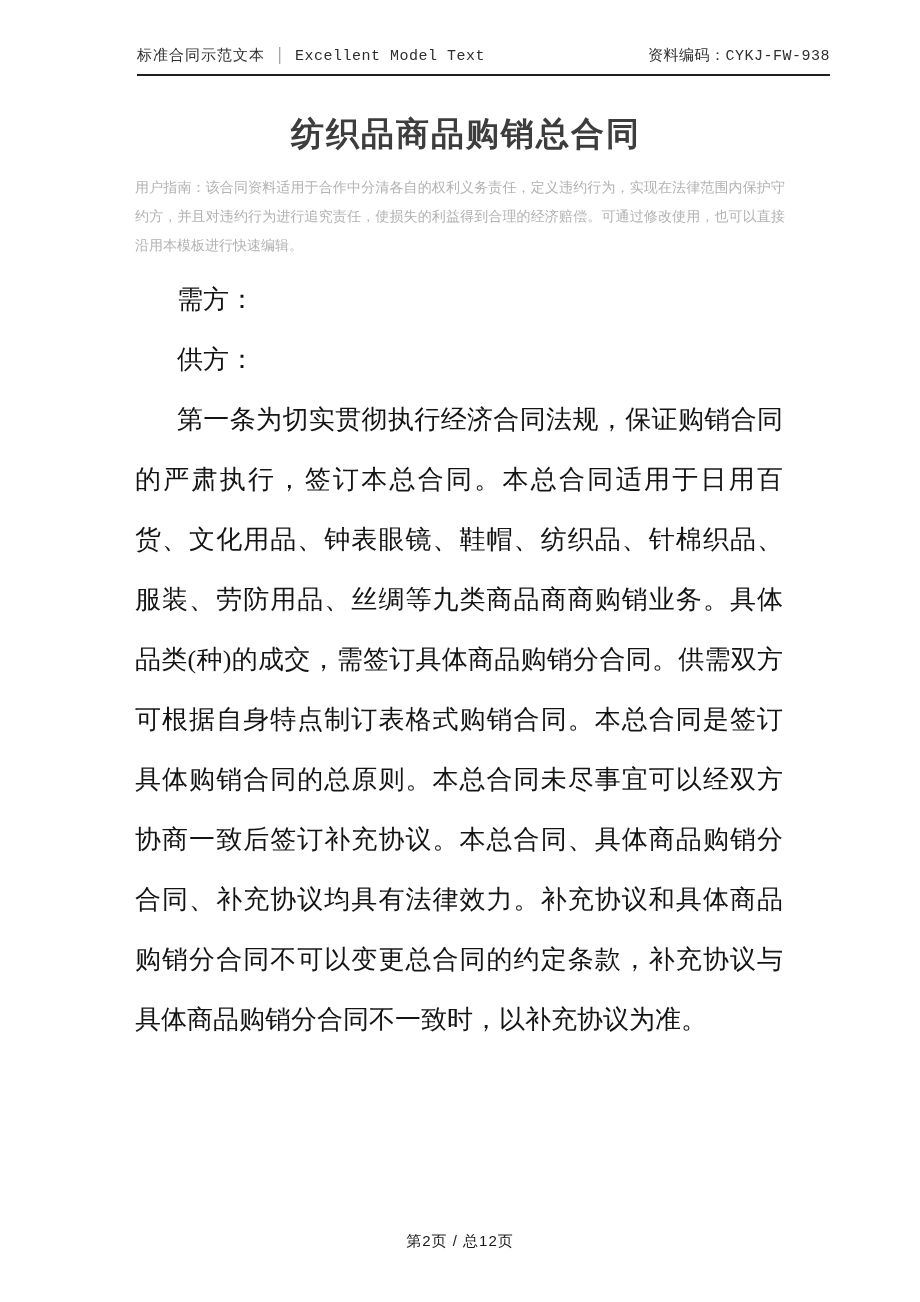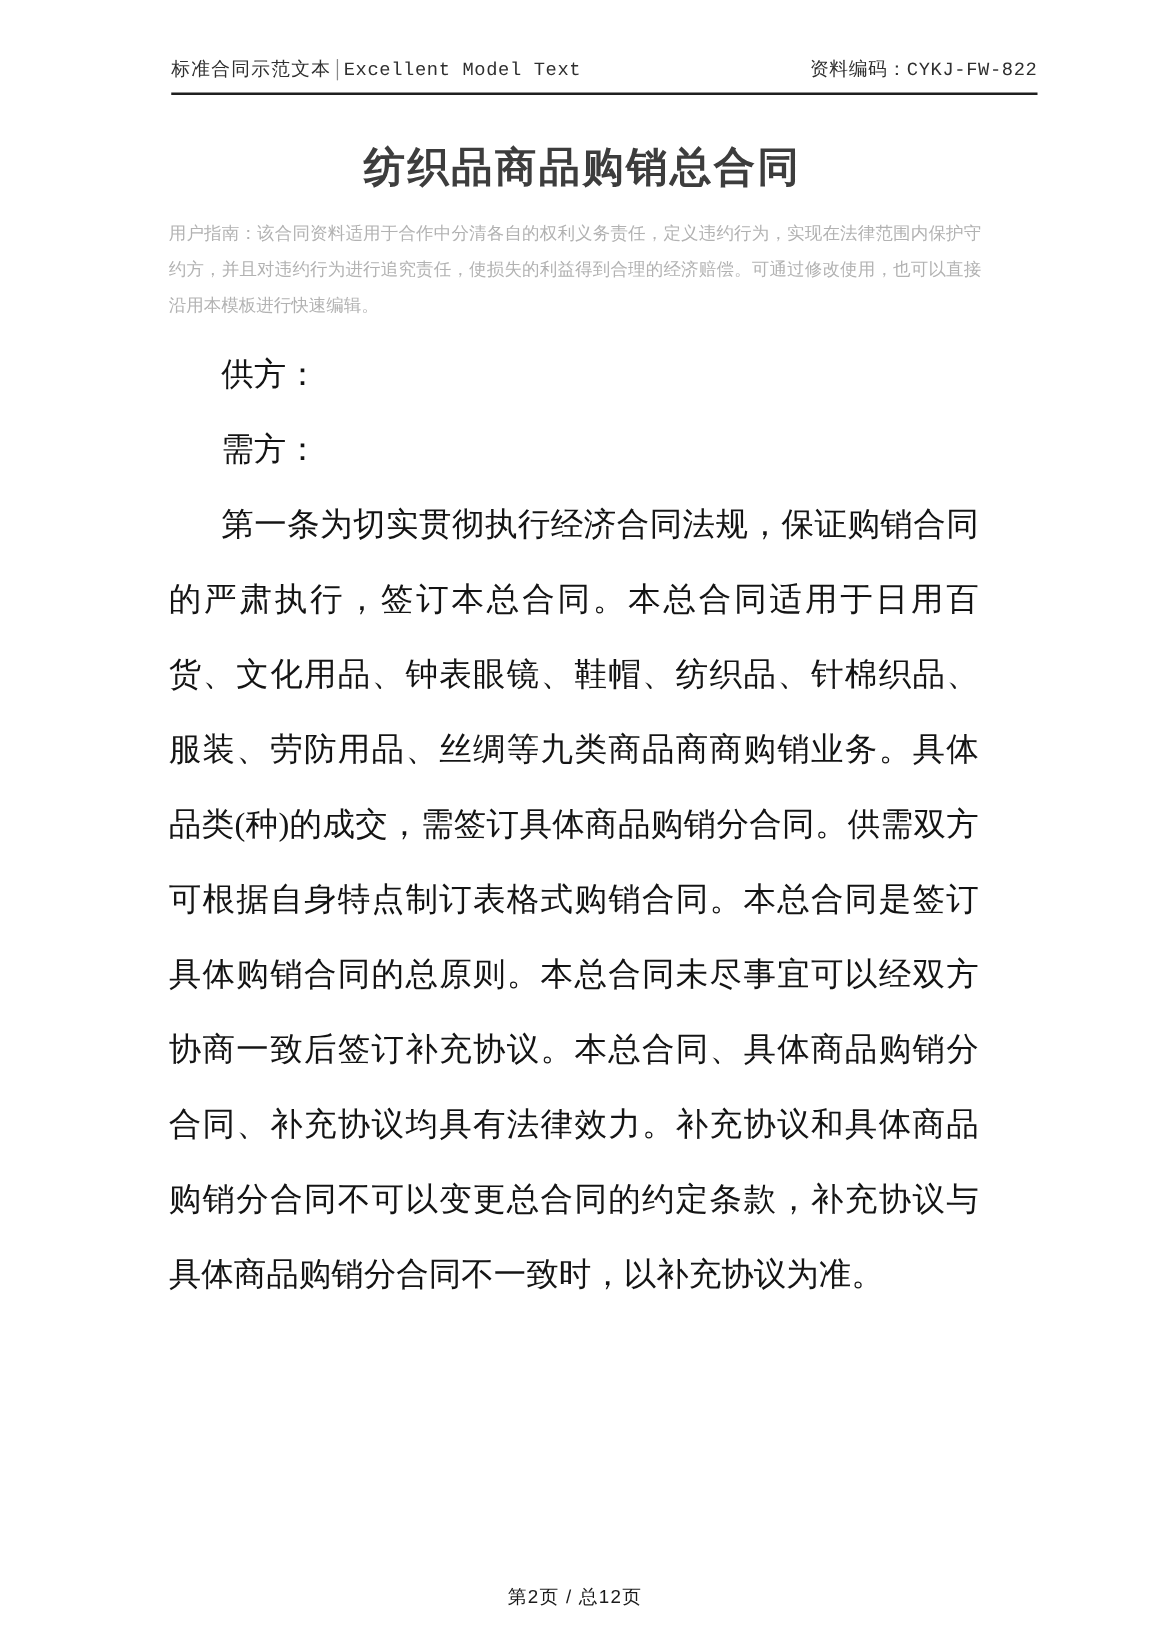--- a/index.html
+++ b/index.html
@@ -20,21 +20,21 @@
     top: 46px;
     width: 693px;
     display: flex;
     justify-content: space-between;
     align-items: baseline;
     padding-bottom: 9px;
     border-bottom: 2px solid #1f1f1f;
     color: #2f2f2f;
     font-size: 15px;
   }
-  .header-left { display: flex; align-items: baseline; }
+  .header-left { display: flex; align-items: baseline; gap: 10px; }
   .header-cn {
     font-family: "Liberation Serif", "DejaVu Serif", serif;
     letter-spacing: 1px;
   }
   .header-divider { color: #8a8a8a; font-size: 14px; }
   .header-en, .header-code {
     font-family: Liberation Mono, monospace;
     letter-spacing: 0.5px;
   }
 
@@ -83,44 +83,43 @@
   .footer {
     position: absolute;
     left: 0;
     right: 0;
     top: 1232px;
     text-align: center;
     font-size: 15px;
     color: #1a1a1a;
     letter-spacing: 1px;
     font-family: "Liberation Sans", "DejaVu Sans", sans-serif;
-    margin-top: 36px;
   }
 </style>
 </head>
 <body>
 
 <div class="page">
 
   <div class="header">
     <div class="header-left">
       <span class="header-cn">标准合同示范文本</span>
       <span class="header-divider">│</span>
       <span class="header-en">Excellent Model Text</span>
     </div>
-    <div class="header-code">资料编码：CYKJ-FW-822</div>
+    <div class="header-code">资料编码：CYKJ-FW-938</div>
   </div>
 
   <div class="doc-title">纺织品商品购销总合同</div>
 
   <div class="guide">用户指南：该合同资料适用于合作中分清各自的权利义务责任，定义违约行为，实现在法律范围内保护守约方，并且对违约行为进行追究责任，使损失的利益得到合理的经济赔偿。可通过修改使用，也可以直接沿用本模板进行快速编辑。</div>
 
   <div class="contract-body">
+    <p>需方：</p>
     <p>供方：</p>
-    <p>需方：</p>
     <p>第一条为切实贯彻执行经济合同法规，保证购销合同的严肃执行，签订本总合同。本总合同适用于日用百货、文化用品、钟表眼镜、鞋帽、纺织品、针棉织品、服装、劳防用品、丝绸等九类商品商商购销业务。具体品类(种)的成交，需签订具体商品购销分合同。供需双方可根据自身特点制订表格式购销合同。本总合同是签订具体购销合同的总原则。本总合同未尽事宜可以经双方协商一致后签订补充协议。本总合同、具体商品购销分合同、补充协议均具有法律效力。补充协议和具体商品购销分合同不可以变更总合同的约定条款，补充协议与具体商品购销分合同不一致时，以补充协议为准。</p>
   </div>
 
   <div class="footer">
     <span>第2页 / 总12页</span>
   </div>
 
 </div>
 
 </body></html>

